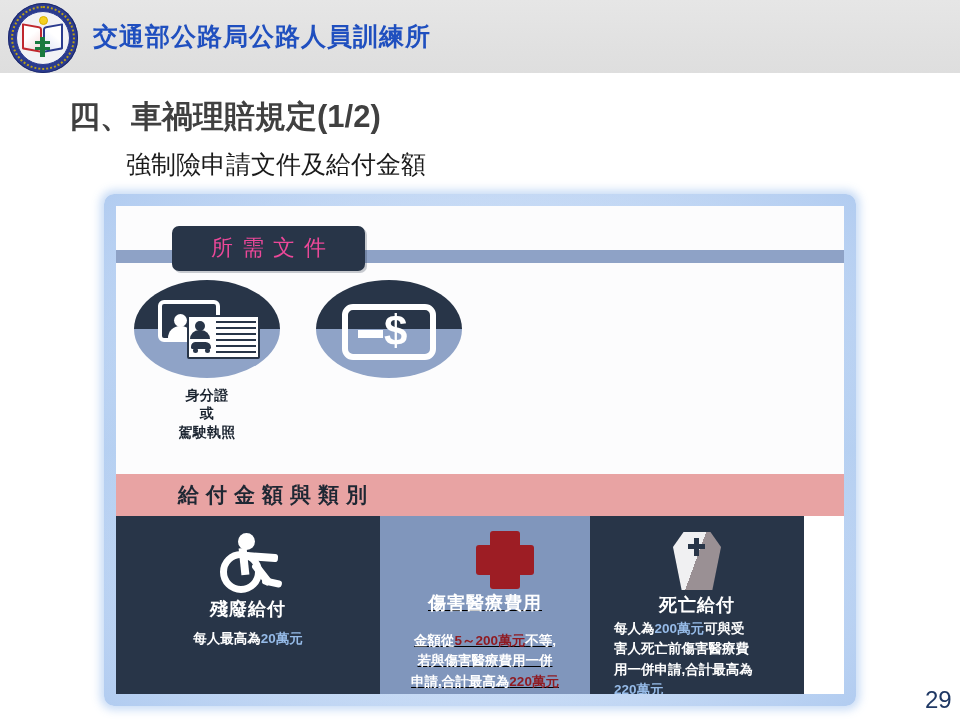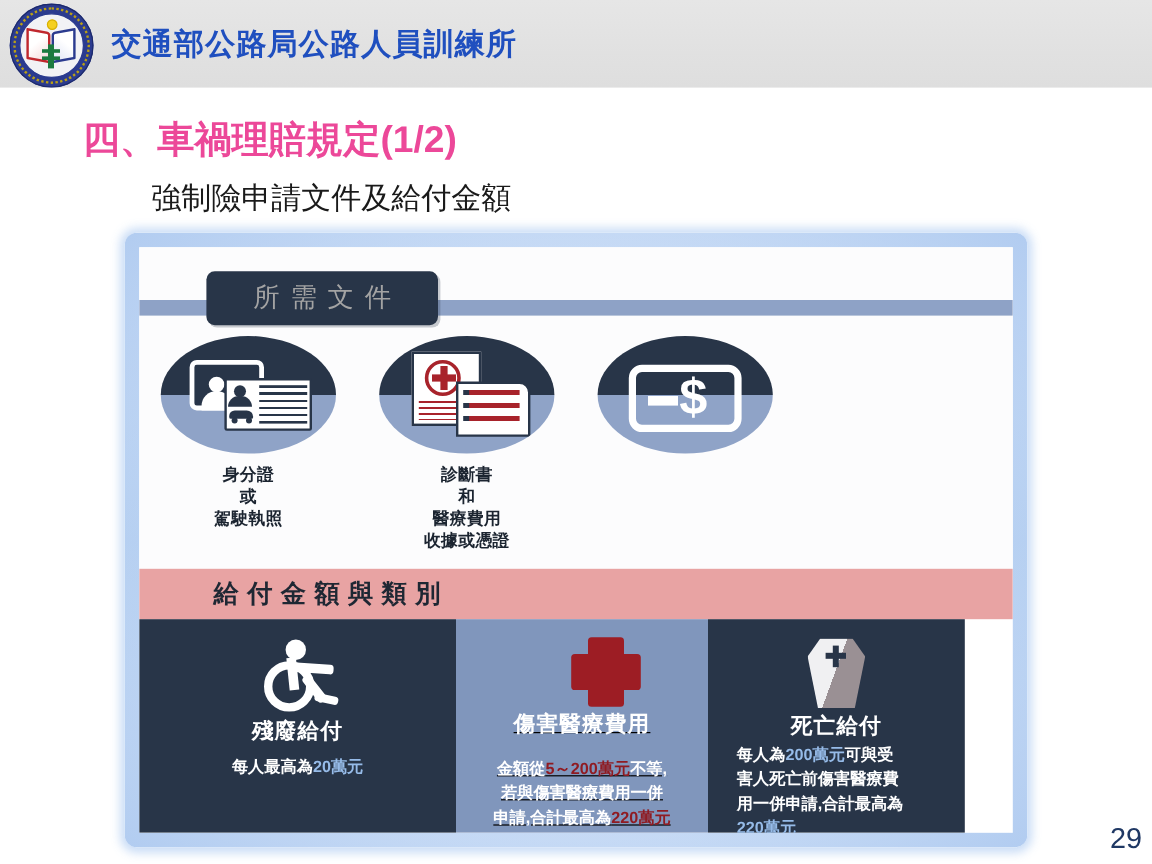--- a/index.html
+++ b/index.html
@@ -88,21 +88,21 @@
     font-size: 25px; font-weight: bold;
     color: #1f4fbf;
     letter-spacing: 1px;
     white-space: nowrap;
   }
 
   
   .slide-title {
     position: absolute; left: 69px; top: 96px;
     font-size: 31px; font-weight: bold;
-    color: #ec4899;
+    color: #404040;
     white-space: nowrap;
   }
   .slide-subtitle {
     position: absolute; left: 126px; top: 148px;
     font-size: 25px; font-weight: normal;
     color: #1a1a1a;
     white-space: nowrap;
   }
 
   
@@ -132,21 +132,21 @@
   .docs-rule {
     position: absolute; left: 0; top: 44px;
     width: 728px; height: 13px;
     background: #8ea2c6;
   }
   .docs-banner {
     position: absolute; left: 56px; top: 20px;
     padding: 7px 30px 8px 30px;
     background: #283548;
     border-radius: 7px;
-    color: #a3a3a3;
+    color: #ec4899;
     font-size: 22px;
     letter-spacing: 9px;
     text-indent: 9px;
     box-shadow: 2px 2px 0 0 rgba(40,53,72,.25);
   }
 
   .docs-row {
     position: absolute; left: 0; top: 74px;
     width: 728px;
     display: flex;
@@ -493,38 +493,20 @@
               <div class="ic-fr-lines"></div>
             </div>
             <div class="doc-label">
               <div>身分證</div>
               <div>或</div>
               <div>駕駛執照</div>
             </div>
           </div>
 
 
-          <div class="doc-item">
-            <div class="doc-oval">
-              <div class="ic-med-page"></div>
-              <div class="ic-med-cross-ring"></div>
-              <div class="ic-med-cross-v"></div>
-              <div class="ic-med-cross-h"></div>
-              <div class="ic-med-lines"></div>
-              <div class="ic-receipt"></div>
-              <div class="ic-receipt-rows"></div>
-              <div class="ic-receipt-dots"></div>
-            </div>
-            <div class="doc-label">
-              <div>診斷書</div>
-              <div>和</div>
-              <div>醫療費用</div>
-              <div>收據或憑證</div>
-            </div>
-          </div>
 
           <div class="doc-item">
             <div class="doc-oval">
               <div class="ic-bank-card"></div>
               <div class="ic-bank-strip"></div>
               <div class="ic-bank-dollar">$</div>
             </div>
           </div>
 
         </div>

